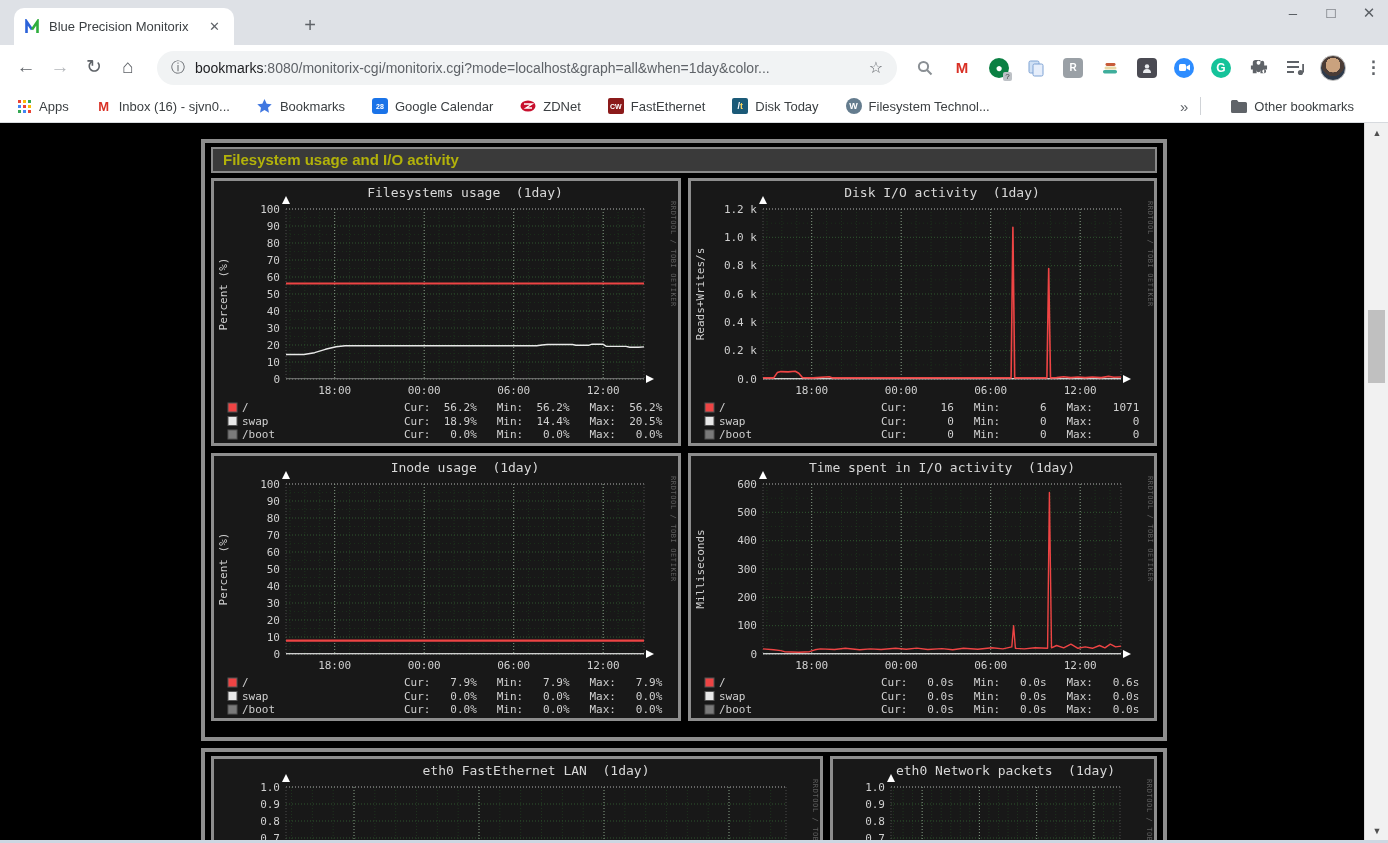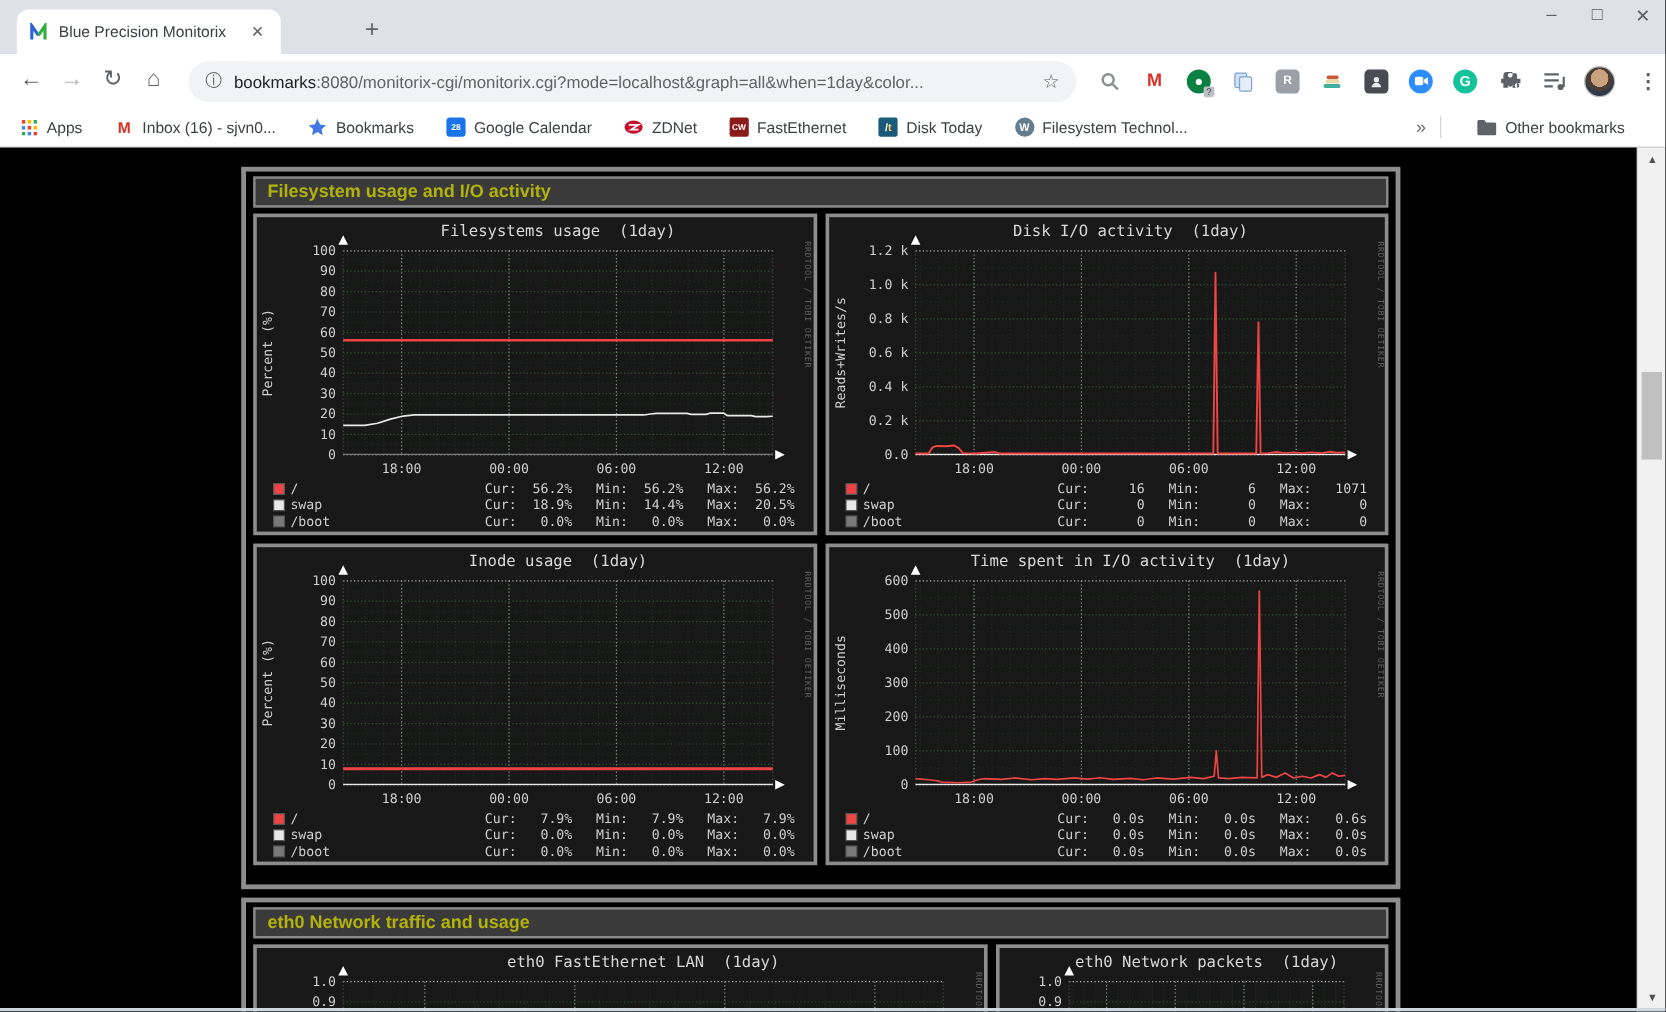--- a/index.html
+++ b/index.html
@@ -597,21 +597,20 @@
               <text x="28" y="243.5" fill="#cfcfcf" font-size="11">swap</text>
               <text x="190" y="243.5" fill="#cfcfcf" font-size="11" style="white-space:pre" xml:space="preserve">Cur:   0.0s   Min:   0.0s   Max:   0.0s</text>
               <rect x="14" y="249" width="9" height="9" fill="#7A7A7A" stroke="#555"></rect>
               <text x="28" y="257" fill="#cfcfcf" font-size="11">/boot</text>
               <text x="190" y="257" fill="#cfcfcf" font-size="11" style="white-space:pre" xml:space="preserve">Cur:   0.0s   Min:   0.0s   Max:   0.0s</text>
             </svg>
           </div>
       </div>
     </div>
     <div class="section sec2">
-      <div class="secheader">eth0 Network traffic and usage</div>
       <div class="charts-grid grid-bottom">
         <div class="chart-panel">
             <svg viewBox="0 0 606 262" width="606" height="262">
               <line x1="77.5" y1="28" x2="77.5" y2="198" stroke="#1e331e" stroke-dasharray="1,2"></line>
               <line x1="98.33333333333333" y1="28" x2="98.33333333333333" y2="198" stroke="#1e331e" stroke-dasharray="1,2"></line>
               <line x1="119.16666666666666" y1="28" x2="119.16666666666666" y2="198" stroke="#1e331e" stroke-dasharray="1,2"></line>
               <line x1="140" y1="28" x2="140" y2="198" stroke="#1e331e" stroke-dasharray="1,2"></line>
               <line x1="160.83333333333331" y1="28" x2="160.83333333333331" y2="198" stroke="#1e331e" stroke-dasharray="1,2"></line>
               <line x1="181.66666666666663" y1="28" x2="181.66666666666663" y2="198" stroke="#1e331e" stroke-dasharray="1,2"></line>
               <line x1="202.49999999999997" y1="28" x2="202.49999999999997" y2="198" stroke="#1e331e" stroke-dasharray="1,2"></line>

